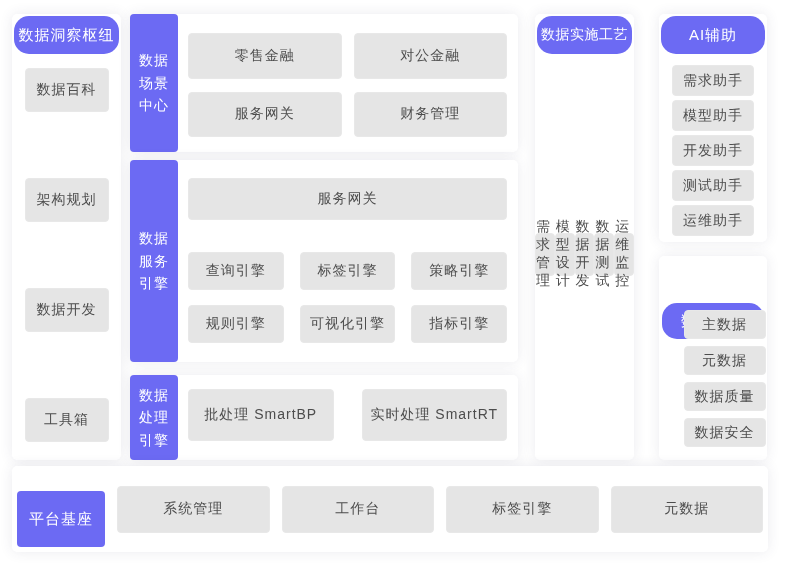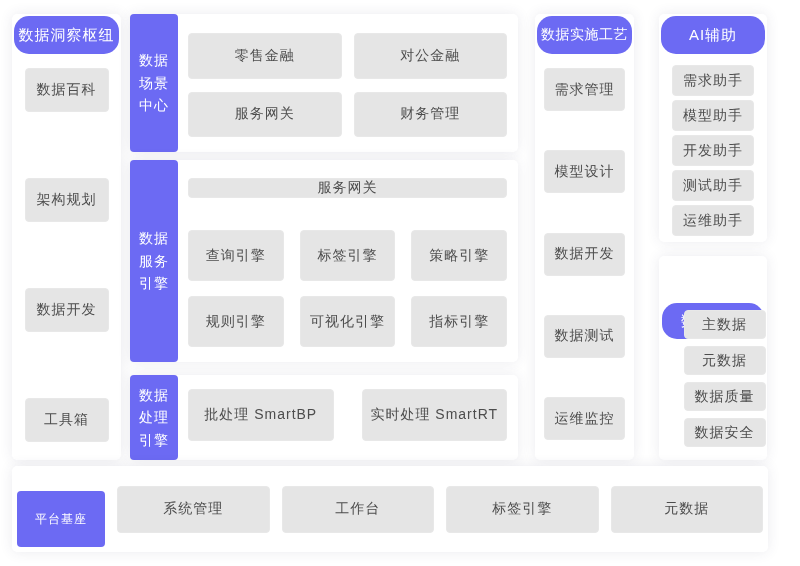--- a/index.html
+++ b/index.html
@@ -29,49 +29,49 @@
   
   .card-scene { left:130px; top:14px; width:388px; height:138px; display:flex; }
   .card-scene .content { flex:1; display:grid; grid-template-columns:1fr 1fr;
     gap:13px 12px; padding:19px 11px 15px 10px; }
   .card-service { left:130px; top:160px; width:388px; height:202px; display:flex; }
   .card-service .content { flex:1; display:flex; flex-direction:column;
     gap:32px; padding:18px 11px 19px 10px; }
   .card-service .gateway { height:45px; }
   .card-service .engines { display:grid; grid-template-columns:1fr 1fr 1fr;
     gap:15px 16px; }
-  .card-service .engines .box { height:51px; }
+  .card-service .engines .box { height:38px; }
   .card-process { left:130px; top:375px; width:388px; height:85px; display:flex; }
   .card-process .content { flex:1; display:grid; grid-template-columns:1fr 1fr;
     gap:28px; padding:14px 11px 19px 10px; }
   
   .card-impl { left:535px; top:14px; width:99px; height:446px; }
   .card-impl .hdr { font-size:14px; letter-spacing:0.5px; }
   .card-impl .stack { position:absolute; left:0; right:0; top:40px; bottom:0;
-    display:flex; flex-direction:column; align-items:center;
+    display:flex; flex-direction:row; align-items:center;
     justify-content:space-between; padding:14px 0 20px; }
   .card-impl .box { width:81px; height:43px; }
   
   .card-ai { left:659px; top:14px; width:108px; height:228px; }
   .card-ai .stack { position:absolute; left:0; right:0; top:42px; bottom:0;
     display:flex; flex-direction:column; align-items:center; gap:4px;
     padding-top:9px; }
   .card-ai .box { width:82px; height:31px; }
   .card-gov { left:659px; top:256px; width:108px; height:204px; }
   .card-gov .hdr { top:3px; left:3px; right:3px; height:36px;margin-top:44px; }
   .card-gov .stack { position:absolute; left:0; right:0; top:39px; bottom:0;
     display:flex; flex-direction:column; align-items:center; gap:7px;
     padding-top:15px; }
   .card-gov .box { width:82px; height:29px;margin-left:23px; }
   
   .card-base { left:12px; top:466px; width:756px; height:86px;
     display:flex; gap:12px; padding:5px; align-items:stretch; }
   .card-base .pbase { flex:0 0 88px; background:var(--accent); color:#fff;
     border-radius:4px; display:flex; align-items:center; justify-content:center;
-    font-size:12px; letter-spacing:1px;margin-top:20px; }
+    font-size:15px; letter-spacing:1px;margin-top:20px; }
   .card-base .box { flex:1; height:47px; align-self:center; }
 </style>
 </head>
 <body>
 
 <div class="page">
 
   <section class="card card-insight">
     <div class="hdr">数据洞察枢纽</div>
     <div class="stack">

